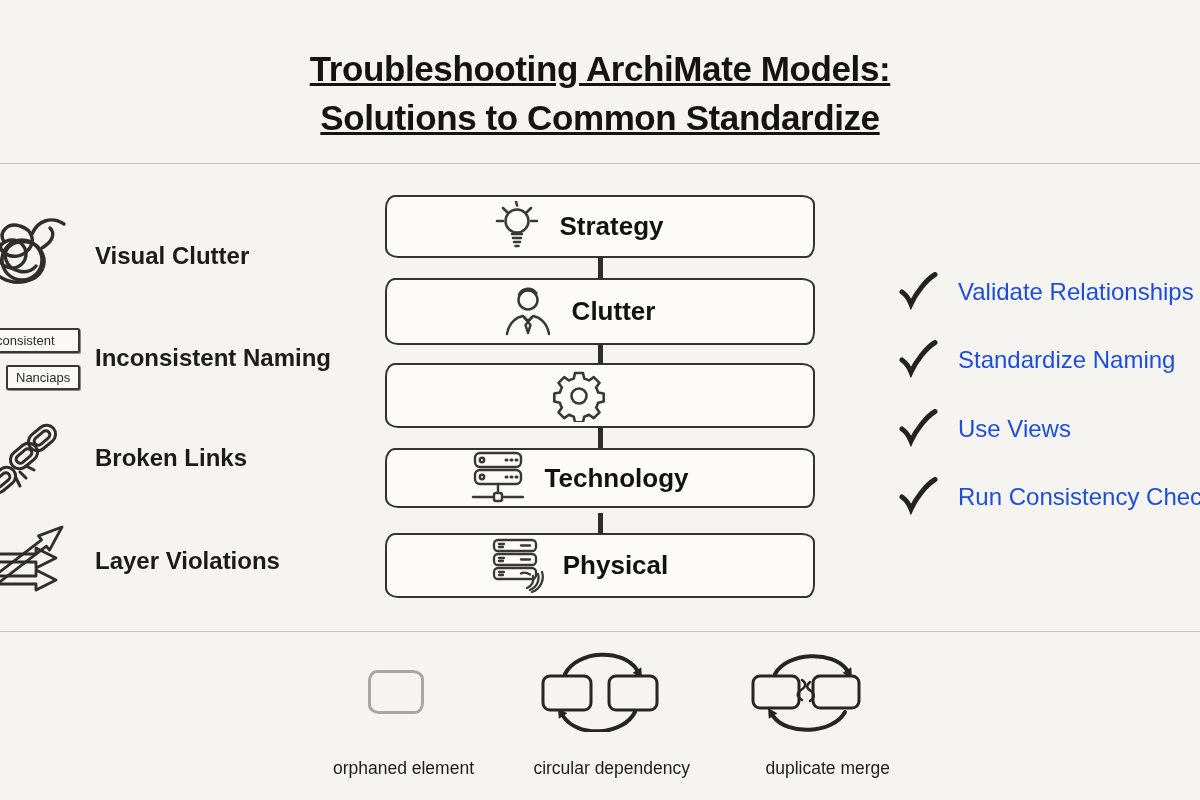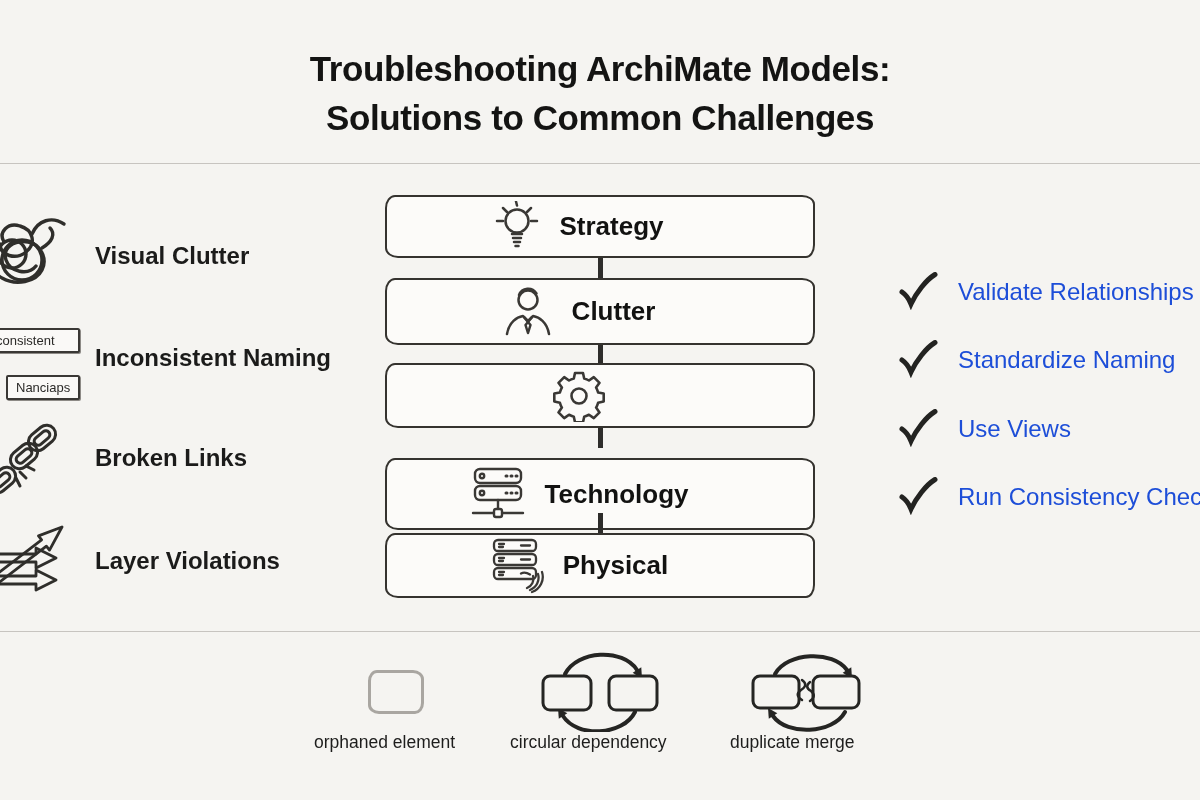--- a/index.html
+++ b/index.html
@@ -6,21 +6,21 @@
   body{
     width:1200px;height:800px;position:relative;overflow:hidden;
     background:#f5f4f1;
     font-family:"Liberation Sans", sans-serif;
     color:#1b1b19;
   }
   .divider{position:absolute;left:0;width:1200px;height:1px;background:#c7c4c0;}
   
   .title{
     position:absolute;top:44px;left:0;width:1200px;text-align:center;
-    font-size:35px;font-weight:700;line-height:49px;color:#141413;letter-spacing:-.4px;
+    font-size:35px;font-weight:700;line-height:49px;color:#141413;letter-spacing:-.4px;text-decoration:underline;
   }
   
   .prob-label{position:absolute;left:95px;font-size:24px;line-height:32px;color:#1b1b1a;white-space:nowrap;font-weight:bold;}
   .sketch-ico{position:absolute;}
   .name-box{
     border:2px solid #3a3835;background:#faf9f7;border-radius:2px;
     font-size:13px;line-height:15px;padding:3px 8px;color:#2b2a28;white-space:nowrap;
     box-shadow:1px 1px 0 #8d8a86;
   }
   
@@ -30,53 +30,53 @@
     border-radius:10px 13px 9px 13px / 13px 9px 13px 10px;
     display:flex;align-items:center;justify-content:center;gap:18px;
     padding-right:43px;
   }
   .layer-label{font-size:26px;font-weight:700;color:#121211;white-space:nowrap;}
   .connector{position:absolute;left:598px;width:5px;background:#2e2d2b;}
   
   .check-ico{position:absolute;left:897px;}
   .sol-label{position:absolute;left:958px;font-size:24px;line-height:30px;color:#1d4ed8;white-space:nowrap;}
   
-  .legend-label{position:absolute;top:731px;text-align:left;font-size:17.5px;line-height:22px;color:#1d1d1c;white-space:nowrap;}
+  .legend-label{position:absolute;top:757px;text-align:right;font-size:17.5px;line-height:22px;color:#1d1d1c;white-space:nowrap;}
   .orphan-box{
     position:absolute;left:368px;top:670px;width:50px;height:38px;
     border:3px solid #a9a6a1;border-radius:9px 11px 9px 11px / 11px 9px 11px 9px;
   }
   svg{display:block;}
 </style>
 </head>
 <body>
 
 <div class="divider" style="top:163px"></div>
 <div class="divider" style="top:631px"></div>
 
 <div class="title">
   <div>Troubleshooting ArchiMate Models:</div>
-  <div>Solutions to Common Challenges</div>
+  <div>Solutions to Common Standardize</div>
 </div>
 
 <div class="sketch-ico" style="left:-16px;top:208px">
   <svg width="94" height="94" viewBox="0 0 94 94" fill="none" stroke="#2f2e2b" stroke-width="3.4" stroke-linecap="round">
     <path d="M12 38 C 4 48, 6 64, 18 70 C 32 78, 52 74, 58 62 C 64 50, 56 36, 44 34 C 30 32, 18 40, 22 52 C 26 64, 44 68, 52 58"></path>
     <path d="M20 34 C 14 24, 24 14, 36 18 C 50 22, 52 36, 42 44 C 32 52, 16 48, 16 36"></path>
     <circle cx="38" cy="52" r="20"></circle>
     <circle cx="28" cy="46" r="14"></circle>
     <path d="M48 26 C 54 12, 68 8, 80 16"></path>
     <path d="M58 40 C 68 34, 72 26, 66 20"></path>
   </svg>
 </div>
 <div class="prob-label" style="top:240px">Visual Clutter</div>
 
 <div class="sketch-ico" style="left:-14px;top:328px">
   <div class="name-box">consistent</div>
-  <div class="name-box" style="margin-left:20px;margin-top:22px">Nanciaps</div>
+  <div class="name-box" style="margin-left:20px;margin-top:12px">Nanciaps</div>
 </div>
 <div class="prob-label" style="top:342px">Inconsistent Naming</div>
 
 <div class="sketch-ico" style="left:-20px;top:418px">
   <svg width="96" height="96" viewBox="0 0 96 96" fill="none" stroke="#2f2e2b" stroke-width="3" stroke-linecap="round">
     <g transform="rotate(-40 62 20)">
       <rect x="47" y="11" width="30" height="18" rx="9"></rect>
       <rect x="53" y="16" width="18" height="8" rx="4"></rect>
     </g>
     <g transform="rotate(-40 44 38)">
@@ -135,21 +135,21 @@
 <div class="layer-box" style="top:363px;height:65px">
   <span>
     <svg width="52" height="52" viewBox="0 0 52 52" fill="none" stroke="#3a3835" stroke-width="2.6" stroke-linejoin="round">
       <path d="M22 3 h8 l1.2 5.5 a17.5 17.5 0 0 1 4.8 2 l4.8 -3.4 5.7 5.7 -3.4 4.8 a17.5 17.5 0 0 1 2 4.8 l5.6 1.2 v8 l-5.6 1.2 a17.5 17.5 0 0 1 -2 4.8 l3.4 4.8 -5.7 5.7 -4.8 -3.4 a17.5 17.5 0 0 1 -4.8 2 l-1.2 5.5 h-8 l-1.2 -5.5 a17.5 17.5 0 0 1 -4.8 -2 l-4.8 3.4 -5.7 -5.7 3.4 -4.8 a17.5 17.5 0 0 1 -2 -4.8 l-5.6 -1.2 v-8 l5.6 -1.2 a17.5 17.5 0 0 1 2 -4.8 l-3.4 -4.8 5.7 -5.7 4.8 3.4 a17.5 17.5 0 0 1 4.8 -2 z"></path>
       <circle cx="26" cy="26" r="7.5"></circle>
     </svg>
   </span>
 </div>
 <div class="connector" style="top:428px;height:20px"></div>
 
-<div class="layer-box" style="top:458px;height:72px">
+<div class="layer-box" style="top:448px;height:60px">
   <span>
     <svg width="58" height="54" viewBox="0 0 58 54" fill="none" stroke="#3a3835" stroke-width="2.4" stroke-linecap="round">
       <rect x="6" y="2" width="46" height="14" rx="5"></rect>
       <circle cx="13" cy="9" r="2.2"></circle>
       <path d="M37 9 h1 M42 9 h1 M47 9 h1" stroke-width="3"></path>
       <rect x="6" y="19" width="46" height="14" rx="5"></rect>
       <circle cx="13" cy="26" r="2.2"></circle>
       <path d="M37 26 h1 M42 26 h1 M47 26 h1" stroke-width="3"></path>
       <path d="M29 33 V43"></path>
       <path d="M4 46 H54"></path>

